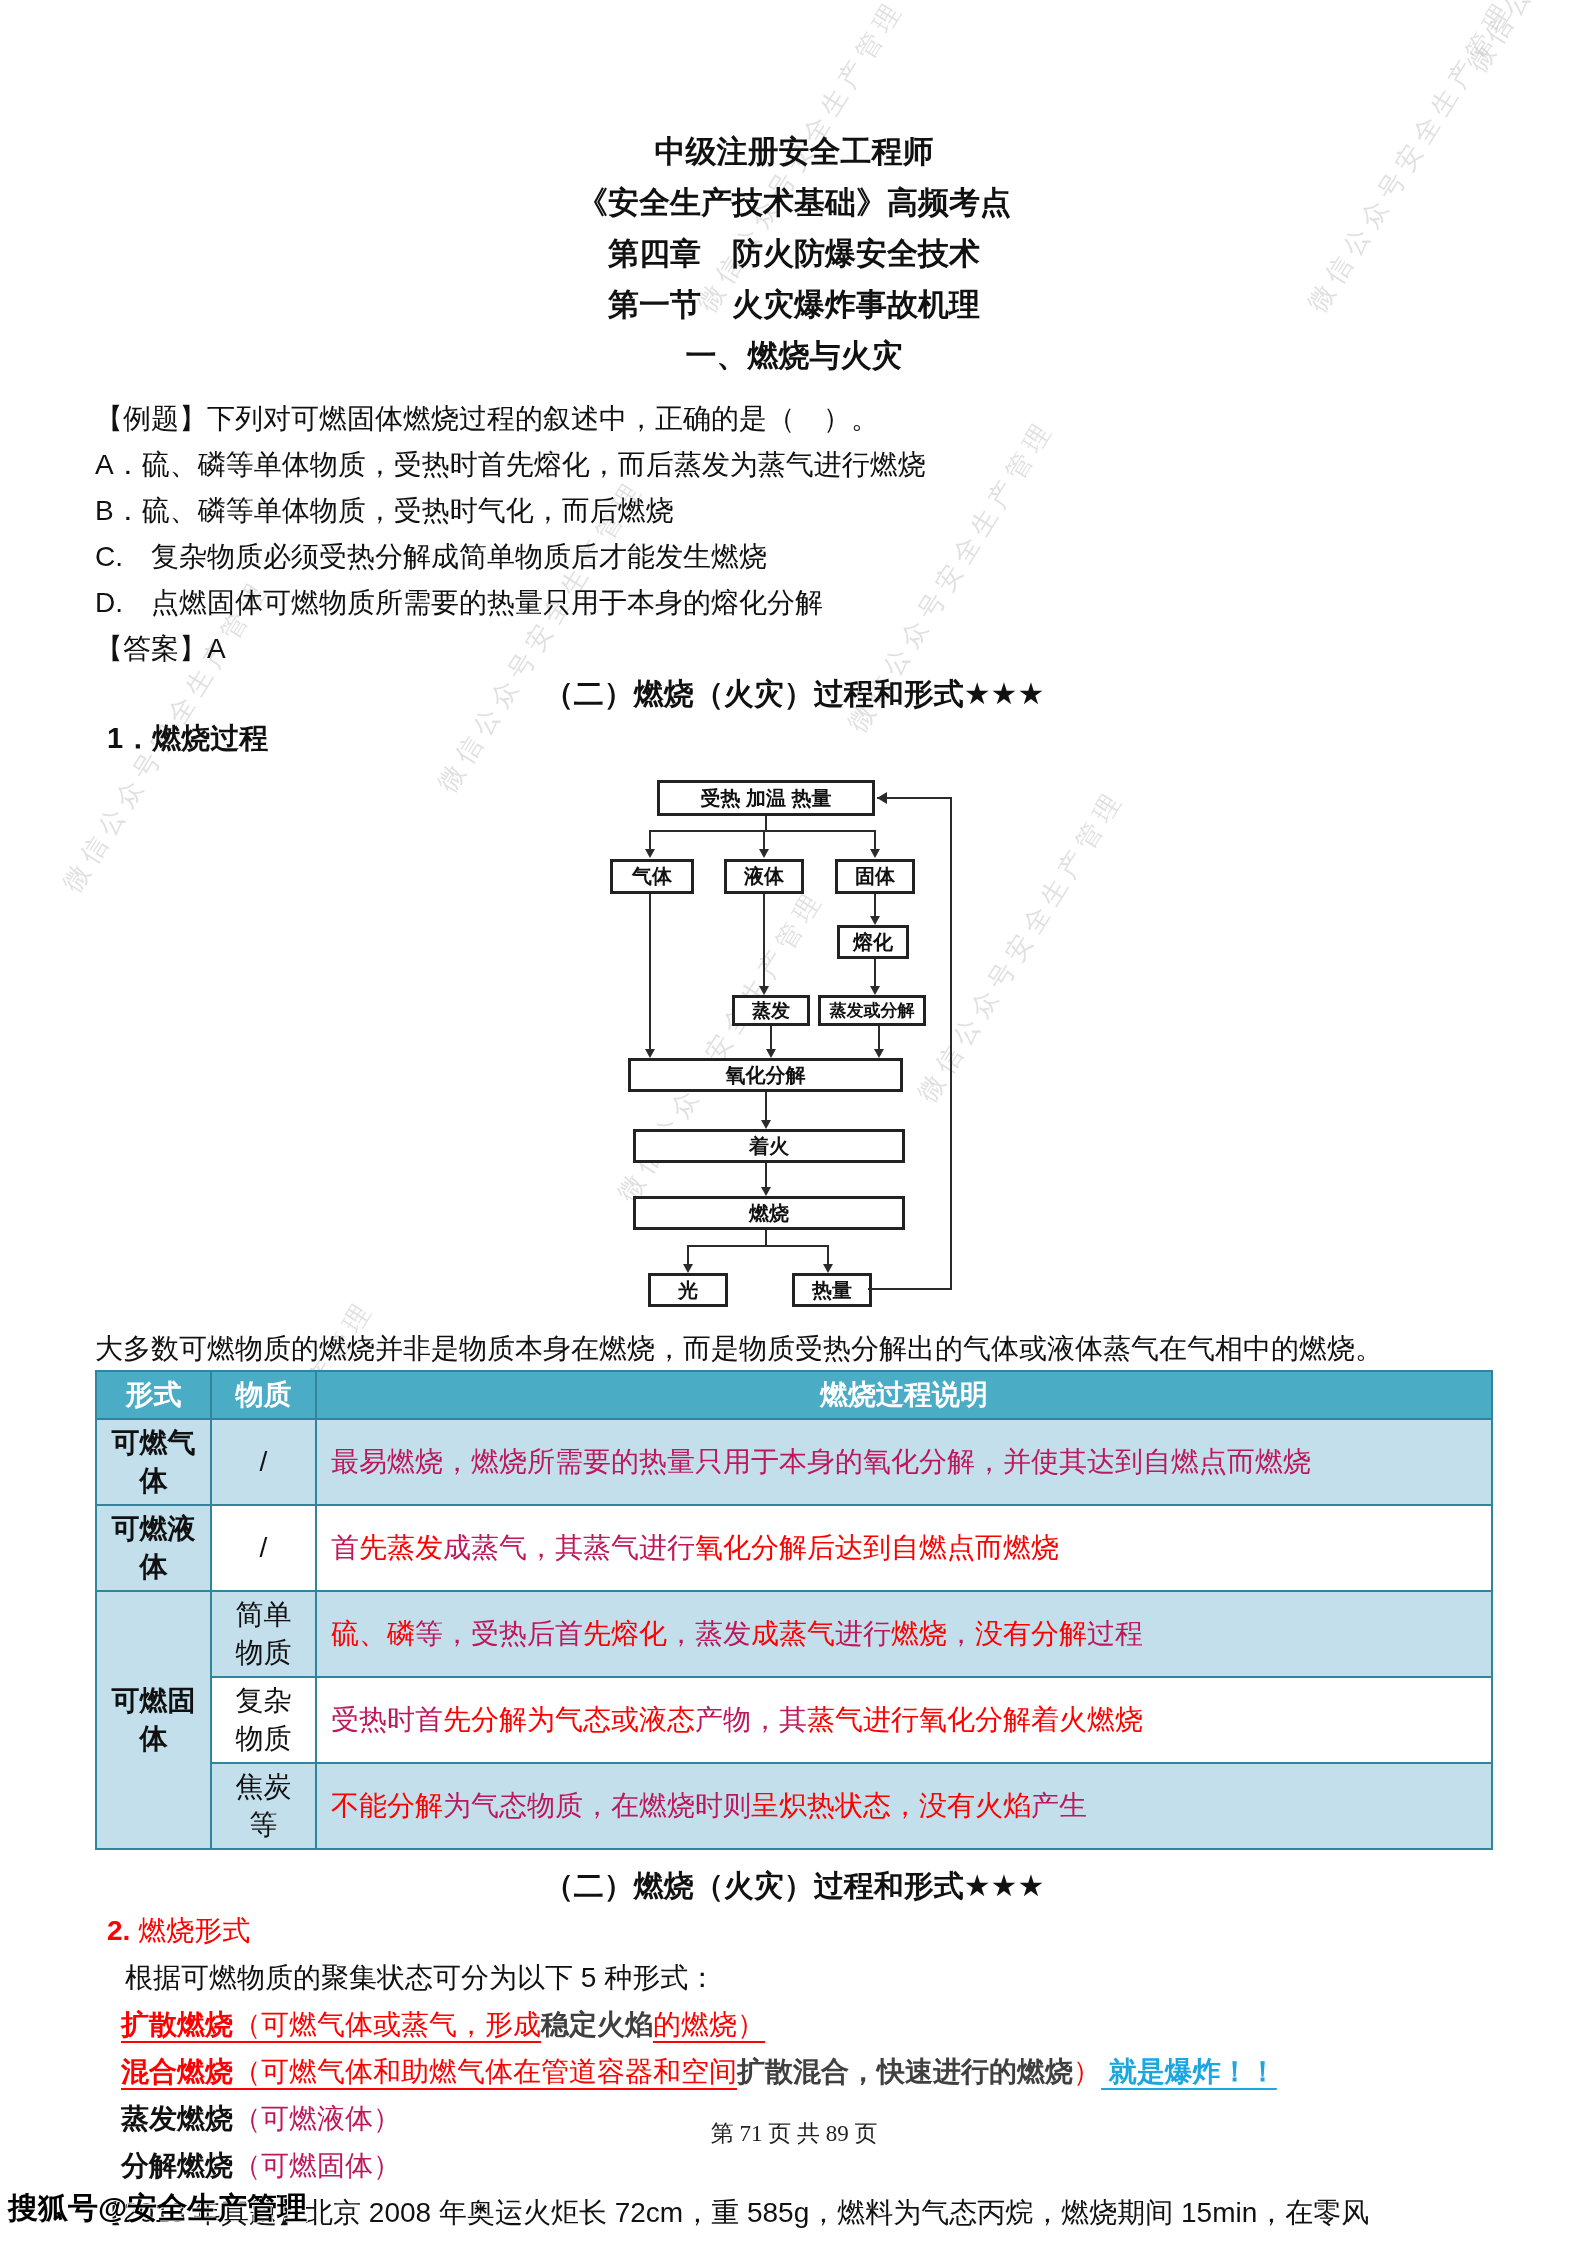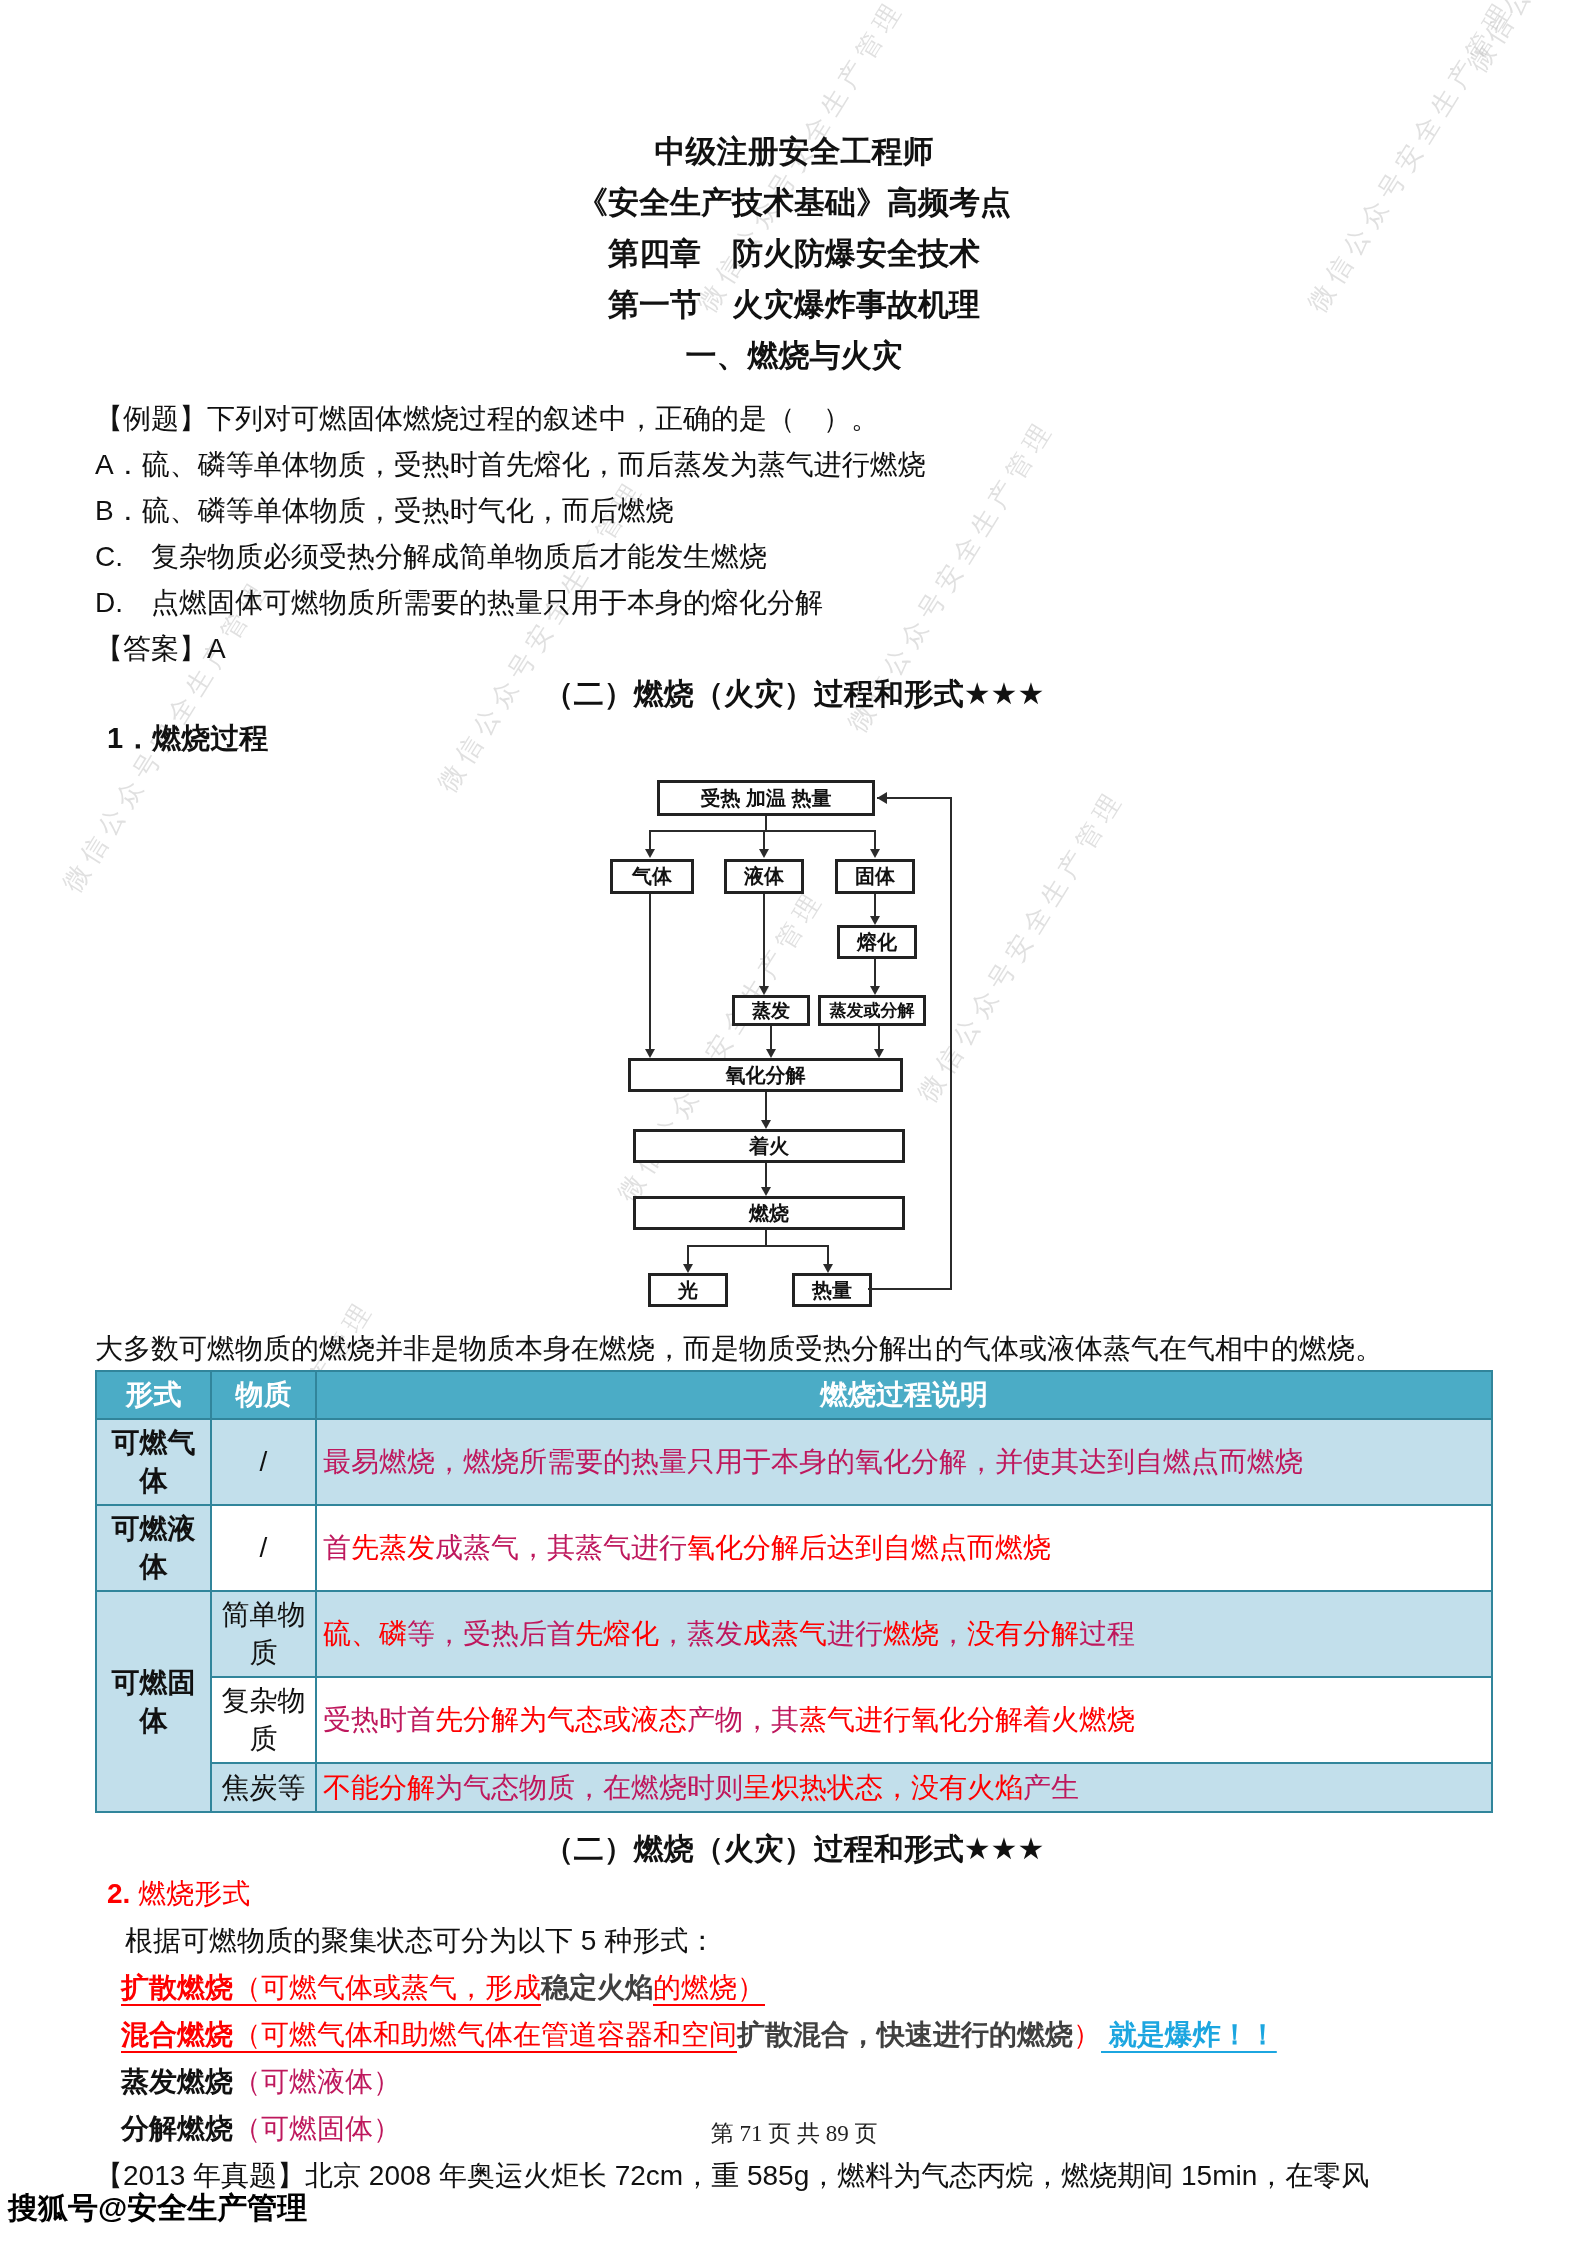--- a/index.html
+++ b/index.html
@@ -34,21 +34,21 @@
   .fc-v { width:2px; } .fc-h { height:2px; }
   .fc-ad { position:absolute; width:0; height:0; border-left:5px solid transparent;
            border-right:5px solid transparent; border-top:9px solid #2b2b2b; }
   .fc-al { position:absolute; width:0; height:0; border-top:6px solid transparent;
            border-bottom:6px solid transparent; border-right:10px solid #2b2b2b; }
 
   .summary { font-size:28px; line-height:42px; margin-top:10px; }
 
   
   table.ct { border-collapse:collapse; width:1398px; table-layout:fixed; }
-  table.ct th, table.ct td { border:2px solid #31859B; font-size:28px; padding:4px 6px; }
+  table.ct th, table.ct td { border:2px solid #31859B; font-size:28px; padding:4px 14px; }
   table.ct th { background:#4BACC6; color:#ffffff; font-weight:bold; height:48px; text-align:center; }
   table.ct td { height:49px; }
   td.c1 { width:115px; text-align:center; font-weight:bold; background:#C2DFEB; }
   td.c2 { width:105px; text-align:center; }
   td.c3 { text-align:left; padding-left:10px; }
   tr.alt td { background:#C2DFEB; }
   tr.plain td { background:#ffffff; }
   tr.plain td.c1m { background:#C2DFEB; }
 
   
@@ -112,21 +112,21 @@
     </div>
 
     <div class="sec-heading">（二）燃烧（火灾）过程和形式★★★</div>
     <div class="sub-heading">1．燃烧过程</div>
 
     <div class="flowchart">
       <div class="fc-box" style="left:57px; top:12px; width:218px; height:36px;">受热 加温 热量</div>
       <div class="fc-box" style="left:10px; top:91px; width:84px; height:35px;">气体</div>
       <div class="fc-box" style="left:124px; top:91px; width:80px; height:35px;">液体</div>
       <div class="fc-box" style="left:235px; top:91px; width:80px; height:35px;">固体</div>
-      <div class="fc-box" style="left:237px; top:157px; width:80px; height:34px;">熔化</div>
+      <div class="fc-box" style="left:237px; top:157px; width:72px; height:34px;">熔化</div>
       <div class="fc-box" style="left:132px; top:227px; width:78px; height:31px; font-size:19px;">蒸发</div>
       <div class="fc-box" style="left:218px; top:227px; width:108px; height:31px; font-size:17px;">蒸发或分解</div>
       <div class="fc-box" style="left:28px; top:290px; width:275px; height:34px;">氧化分解</div>
       <div class="fc-box" style="left:33px; top:361px; width:272px; height:34px;">着火</div>
       <div class="fc-box" style="left:33px; top:428px; width:272px; height:34px;">燃烧</div>
       <div class="fc-box" style="left:48px; top:505px; width:80px; height:34px;">光</div>
       <div class="fc-box" style="left:192px; top:505px; width:80px; height:34px;">热量</div>
 
       <div class="fc-line fc-v" style="left:165px; top:48px; height:14px;"></div>
       <div class="fc-line fc-h" style="left:49px; top:62px; width:227px;"></div>

